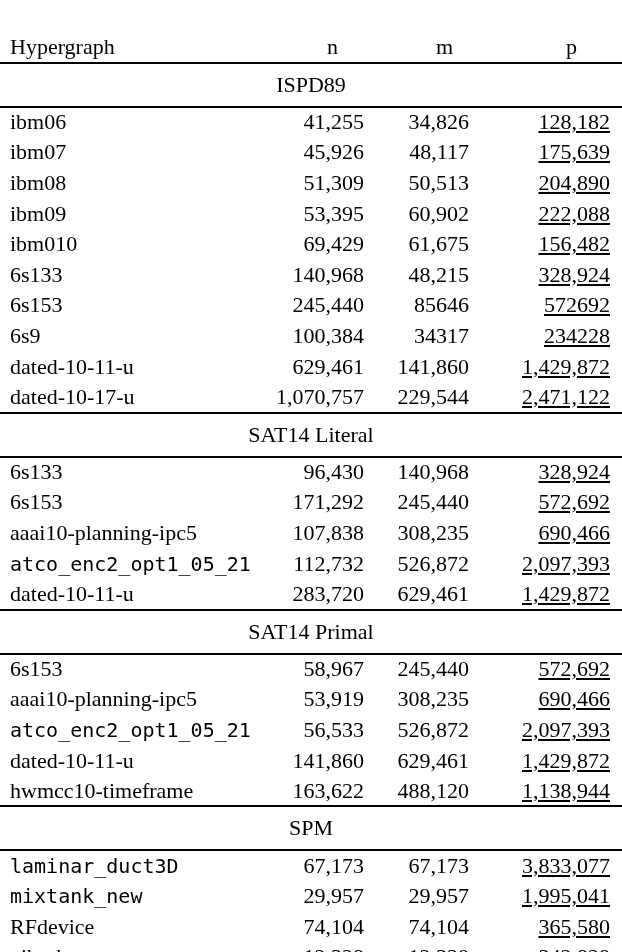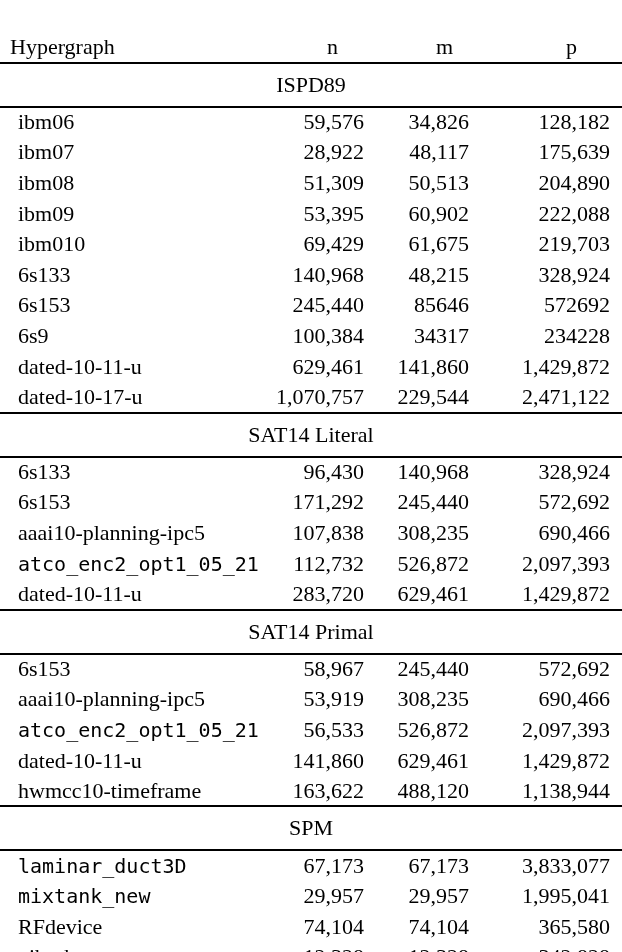--- a/index.html
+++ b/index.html
@@ -35,23 +35,23 @@
   th.h-name { text-align: left;  padding-left: 10px; }
   th.h-n    { text-align: right; padding-right: 27px; }
   th.h-m    { text-align: right; padding-right: 17px; }
   th.h-p    { text-align: right; padding-right: 45px; }
 
   td {
     vertical-align: middle;
     white-space: nowrap;
     overflow: hidden;
   }
-  td.name { text-align: left; padding-left: 18px; }
+  td.name { text-align: left; padding-left: 10px; }
   td.num  { text-align: right; }
-  td.p    { padding-right: 12px; }
+  td.p    { padding-right: 12px; text-decoration: underline; }
 
   tr.section td {
     border-top: 2px solid #000000;
     border-bottom: 2px solid #000000;
     text-align: center;
     padding: 8px;
   }
   tbody tr.last-row td { border-bottom: 2px solid #14b8a6; }
 
   .mono {
@@ -78,47 +78,47 @@
         <th class="h-m">m</th>
         <th class="h-p">p</th>
       </tr>
     </thead>
     <tbody>
         <tr class="section">
           <td colspan="4">ISPD89</td>
         </tr>
         <tr>
           <td class="name">ibm06</td>
-          <td class="num n">59,576</td>
+          <td class="num n">41,255</td>
           <td class="num m">34,826</td>
           <td class="num p">128,182</td>
         </tr>
         <tr>
           <td class="name">ibm07</td>
-          <td class="num n">28,922</td>
+          <td class="num n">45,926</td>
           <td class="num m">48,117</td>
           <td class="num p">175,639</td>
         </tr>
         <tr>
           <td class="name">ibm08</td>
           <td class="num n">51,309</td>
           <td class="num m">50,513</td>
           <td class="num p">204,890</td>
         </tr>
         <tr>
           <td class="name">ibm09</td>
           <td class="num n">53,395</td>
           <td class="num m">60,902</td>
           <td class="num p">222,088</td>
         </tr>
         <tr>
           <td class="name">ibm010</td>
           <td class="num n">69,429</td>
           <td class="num m">61,675</td>
-          <td class="num p">219,703</td>
+          <td class="num p">156,482</td>
         </tr>
         <tr>
           <td class="name">6s133</td>
           <td class="num n">140,968</td>
           <td class="num m">48,215</td>
           <td class="num p">328,924</td>
         </tr>
         <tr>
           <td class="name">6s153</td>
           <td class="num n">245,440</td>

